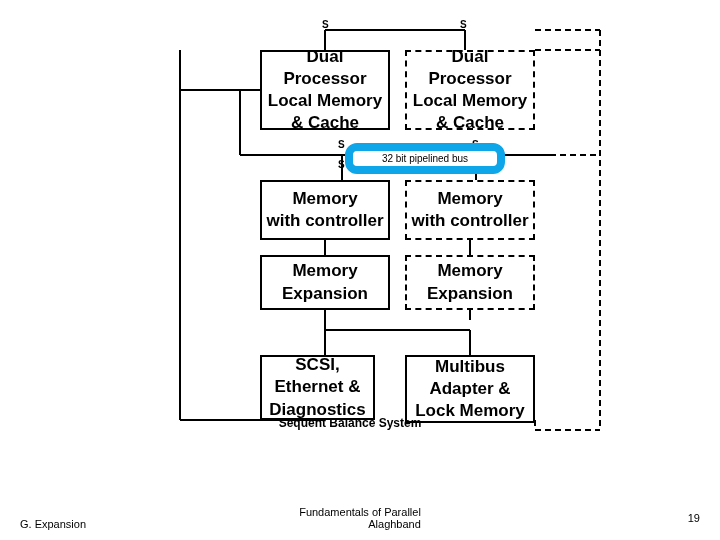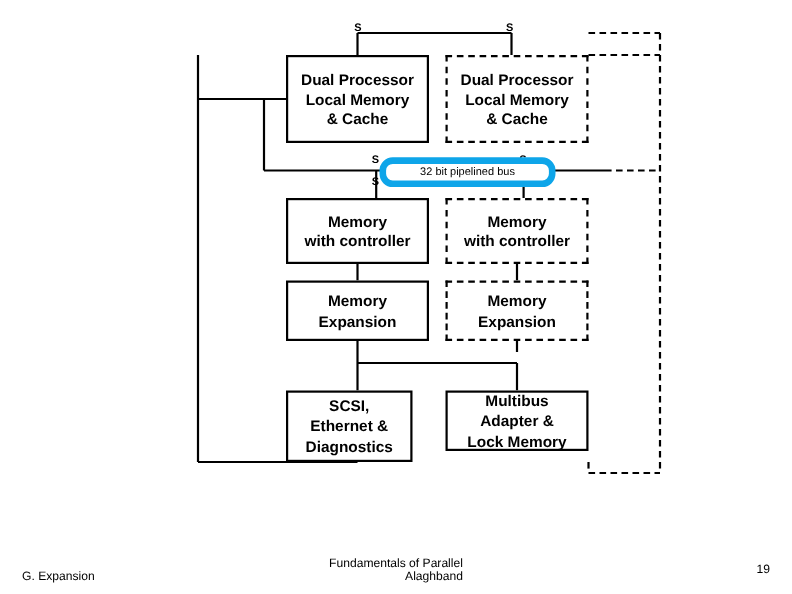--- a/index.html
+++ b/index.html
@@ -22,21 +22,21 @@
     }
 
     .box {
       position: absolute;
       border: 2px solid #000;
       background: #fff;
       text-align: center;
       display: flex;
       align-items: center;
       justify-content: center;
-      font-size: 14px;
+      font-size: 17px;
       font-weight: bold;
       line-height: 1.3;
       padding: 4px;
     }
 
     .box-dashed {
       border: 2px dashed #000;
     }
 
     
@@ -76,21 +76,21 @@
       position: absolute;
       font-size: 12px;
       font-weight: bold;
       text-align: center;
     }
 
     .bus-label {
       position: absolute;
       font-size: 10px;
       text-align: center;
-      border: 6px solid #0ea5e9;
+      border: 8px solid #0ea5e9;
       border-radius: 12px;
       background: #fff;
       padding: 2px 6px;
     }
   </style>
 </head>
 <body>
 
 <div class="diagram-container">
   <svg class="diagram-svg" viewBox="0 0 580 460">
@@ -183,26 +183,29 @@
     <span style="white-space:pre-line;">Memory
 Expansion</span>
   </div>
 
   <div class="box" style="left:200px; top:345px; width:115px; height:65px;">
     <span style="white-space:pre-line;">SCSI,
 Ethernet &amp;
 Diagnostics</span>
   </div>
 
-  <div class="box" style="left:345px; top:345px; width:130px; height:55px;">
+  <div class="box" style="left:345px; top:345px; width:130px; height:68px;">
     <span style="white-space:pre-line;">Multibus
 Adapter &amp;
 Lock Memory</span>
   </div>
 
+  <div class="title-label" style="bottom:40px; left:0; width:100%; text-align:center;">
+    <span>Sequent Balance System</span>
+  </div>
 </div>
 
 <div class="footer-left">
   <span>G. Expansion</span>
 </div>
 
 <div class="footer-center">
   <div>Fundamentals of Parallel</div>
   <div>Alaghband</div>
 </div>

